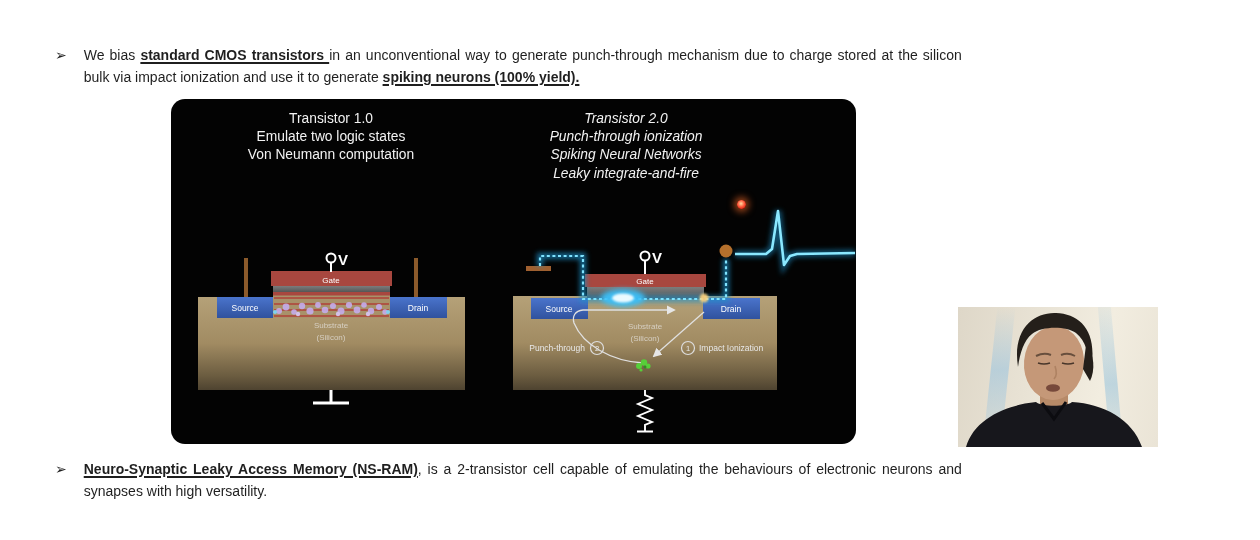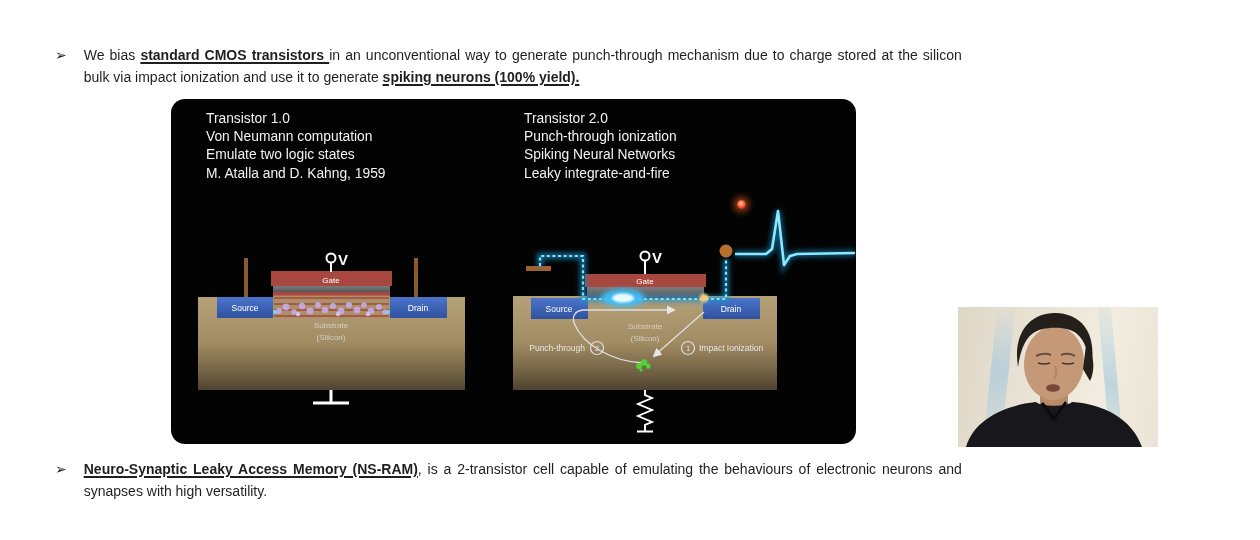--- a/index.html
+++ b/index.html
@@ -11,24 +11,24 @@
   .bullet { position:absolute; display:flex; gap:17px; color:#1f1f1f; }
   .bullet .marker { font-size:14px; line-height:22px; color:#222; flex:0 0 auto; }
   .bullet .btext { font-size:14px; line-height:22px; text-align:justify; width:878px; }
   .bullet1 { left:55px; top:44px; }
   .bullet2 { left:55px; top:458px; }
   .bu { font-weight:bold; text-decoration:underline; text-decoration-thickness:1.6px; text-underline-offset:2px; }
 
   
   .panel { position:absolute; left:171px; top:99px; width:685px; height:345px;
     background:#030303; border-radius:14px; }
-  .col-header { position:absolute; top:11px; width:250px; 
+  .col-header { position:absolute; top:11px; width:250px; text-align:center;
     color:#f2f2f2; font-size:13.8px; line-height:18.2px; font-weight:400; }
   .col-header.left { left:35px; }
-  .col-header.right { left:353px; }
+  .col-header.right { left:330px;font-style:italic; }
   .panel svg { position:absolute; left:0; top:0; }
   .laser { position:absolute; left:566px; top:101px; width:9px; height:9px; border-radius:50%;
     background:radial-gradient(circle at 45% 40%, #ffd9a0 0%, #ff5a3c 45%, #d42413 75%);
     box-shadow:0 0 7px 3px rgba(255,110,40,.6); }
 
   
   .webcam { position:absolute; left:958px; top:307px; width:200px; height:140px; overflow:hidden;
     background:linear-gradient(100deg,#ded7c8 0%,#e8e2d4 35%,#f2edе0 70%,#eae4d6 100%);
     background:linear-gradient(100deg,#ded7c8 0%,#e8e2d4 35%,#f2ede0 70%,#eae4d6 100%); }
   .webcam::before { content:""; position:absolute; left:32px; top:0; width:18px; height:140px;
@@ -53,23 +53,22 @@
 
   <div class="bullet bullet1">
     <span class="marker">➢</span>
     <p class="btext"><span>We bias </span><span class="bu">standard CMOS transistors </span><span>in an unconventional way to generate punch-through mechanism due to charge stored at the silicon bulk via impact ionization and use it to generate </span><span class="bu">spiking neurons (100% yield).</span></p>
   </div>
 
   <div class="panel">
 
     <div class="col-header left">
       <div>Transistor 1.0</div>
+      <div>Emulate two logic states</div>
       <div>Von Neumann computation</div>
-      <div>Emulate two logic states</div>
-      <div>M. Atalla and D. Kahng, 1959</div>
     </div>
 
     <div class="col-header right">
       <div>Transistor 2.0</div>
       <div>Punch-through ionization</div>
       <div>Spiking Neural Networks</div>
       <div>Leaky integrate-and-fire</div>
     </div>
 
     <span class="laser"></span>

